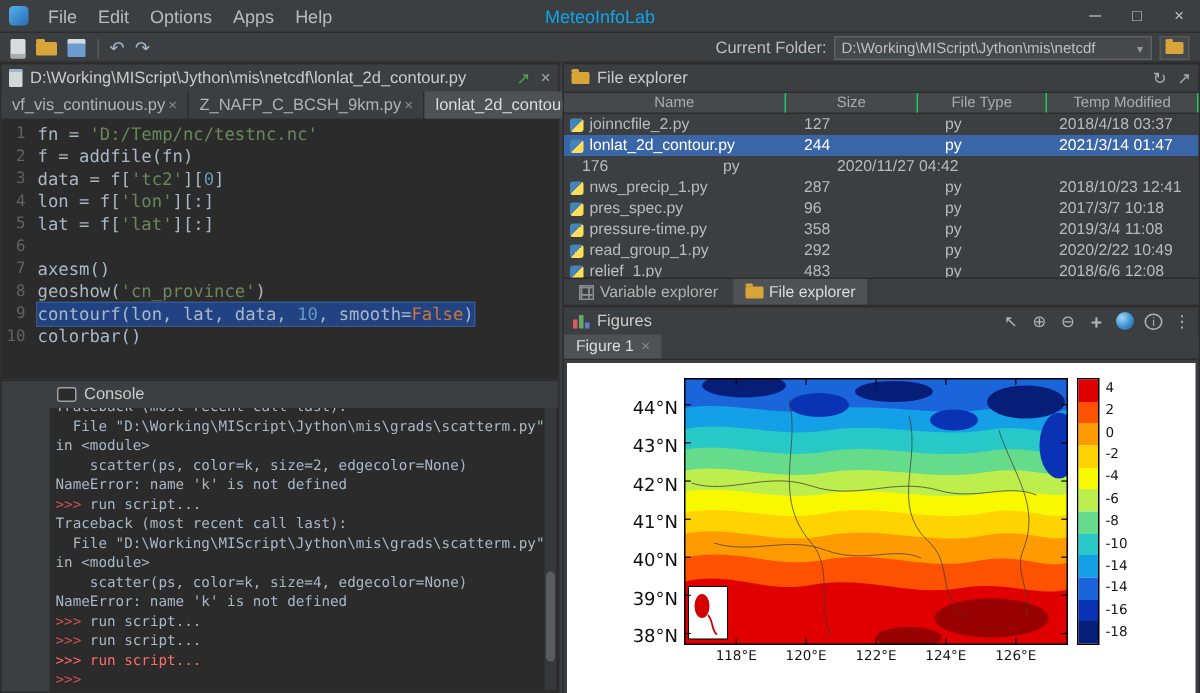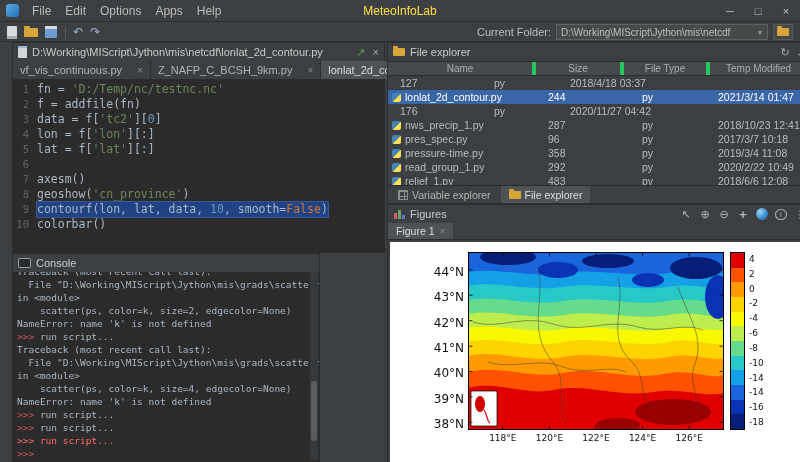--- a/index.html
+++ b/index.html
@@ -2,71 +2,71 @@
 <html><head>
 <meta charset="utf-8">
 <style>
   *{box-sizing:border-box;margin:0;padding:0;}
   html,body{width:800px;height:462px;}
   body{position:relative;background:#3c3f41;font-family:"Liberation Sans",sans-serif;font-size:11px;color:#bbbbbb;overflow:hidden;}
   
   #titlebar{position:absolute;left:0;top:0;width:800px;height:22px;display:flex;align-items:center;background:#3c3f41;border-bottom:1px solid #2e2e2e;}
   .app-icon{width:13px;height:13px;margin:0 6px;border-radius:3px;background:linear-gradient(135deg,#56b0ea,#2a6db4);flex:none;}
   .menu-item{padding:0 7px;font-size:12px;color:#bbb;}
-  #app-title{position:absolute;left:0;right:0;text-align:center;color:#fde047;font-size:12px;pointer-events:none;}
+  #app-title{position:absolute;left:0;right:0;text-align:center;color:#0ea5e9;font-size:12px;pointer-events:none;}
   #winbtns{margin-left:auto;display:flex;z-index:2;}
   .winbtn{width:28px;height:21px;display:flex;align-items:center;justify-content:center;color:#c2c2c2;font-size:11px;}
   
   #toolbar{position:absolute;left:0;top:23px;width:800px;height:19px;display:flex;align-items:center;background:#3c3f41;border-bottom:1px solid #2e2e2e;}
   .tb-icon{margin-left:7px;display:inline-flex;align-items:center;justify-content:center;color:#9fb6cf;font-size:12px;height:16px;}
   .tb-sep{width:1px;height:13px;background:#55595b;margin-left:8px;}
   .i-new{width:10px;height:13px;background:#d9dcde;border-radius:1px;box-shadow:inset 0 -3px 0 #a8adb0;}
   .i-open{width:14px;height:9px;background:#d8a539;border-radius:1px;position:relative;}
   .i-open::before{content:"";position:absolute;top:-2px;left:0;width:6px;height:2px;background:#d8a539;border-radius:1px 1px 0 0;}
   .i-save{width:12px;height:12px;background:#6e9bd0;border-radius:1px;box-shadow:inset 0 3px 0 #d9dcde;}
   #tb-right{margin-left:auto;display:flex;align-items:center;gap:5px;padding-right:7px;}
   #tb-right .lbl{color:#bdbdbd;font-size:11px;}
   .combo{width:212px;height:16px;background:#45494a;border:1px solid #5e6162;display:flex;align-items:center;color:#bfbfbf;font-size:10px;padding-left:4px;}
   .combo .caret{margin-left:auto;width:14px;text-align:center;color:#9a9a9a;font-size:8px;}
   .browse-btn{width:20px;height:16px;display:flex;align-items:center;justify-content:center;border:1px solid #55595b;background:#45494a;}
   .i-folder-sm{width:12px;height:8px;background:#d8a539;border-radius:1px;position:relative;flex:none;}
   .i-folder-sm::before{content:"";position:absolute;top:-2px;left:0;width:5px;height:2px;background:#d8a539;border-radius:1px 1px 0 0;}
   
-  .panel{position:absolute;background:#3c3f41;border:1px solid #2c2c2c;margin-left:12px;}
+  .panel{position:absolute;background:#3c3f41;border:1px solid #2c2c2c;}
   .panel-header{height:18px;display:flex;align-items:center;gap:5px;padding:0 5px;font-size:11px;color:#cacaca;}
   .hdr-right{margin-left:auto;display:flex;gap:7px;align-items:center;}
   .hdr-ic{font-size:11px;color:#a7acaf;}
   .hdr-ic.green{color:#4ea64e;}
   #editor-panel{left:0;top:42px;width:373px;height:211px;}
-  #console-panel{left:0;top:253px;width:308px;height:209px;}
+  #console-panel{left:0;top:253px;width:373px;height:209px;padding-left:32px;}
   #fx-panel{left:375px;top:42px;width:425px;height:162px;}
   #fig-panel{left:375px;top:204px;width:425px;height:328px;}
   .i-script{width:9px;height:12px;background:#d3d7d9;border-radius:1px;box-shadow:inset 0 2px 0 #9fb6cf;flex:none;}
   .i-term{width:13px;height:10px;border:1px solid #9aa0a3;border-radius:2px;background:#2b2b2b;flex:none;}
   .i-chart{width:12px;height:12px;flex:none;background-image:linear-gradient(#d95b5b 0 0),linear-gradient(#67a667 0 0),linear-gradient(#6677cc 0 0);background-size:3px 6px,3px 9px,3px 4px;background-position:1px 5px,5px 2px,9px 7px;background-repeat:no-repeat;}
   .i-grid{width:10px;height:10px;border:1px solid #8a8f92;background-image:linear-gradient(#8a8f92 1px,transparent 1px),linear-gradient(90deg,#8a8f92 1px,transparent 1px);background-size:5px 5px;flex:none;}
   
   #editor-tabs{height:19px;display:flex;background:#3c3f41;border-bottom:1px solid #2c2c2c;}
-  .etab{display:flex;align-items:center;gap:15px;padding:0 7px;font-size:11px;color:#b3b3b3;border-right:1px solid #2c2c2c;}
+  .etab{display:flex;align-items:center;gap:2px;padding:0 7px;font-size:11px;color:#b3b3b3;border-right:1px solid #2c2c2c;}
   .etab.active{background:#4e5254;color:#dcdcdc;}
   .etab-close{color:#8c8c8c;font-size:10px;}
   #code{height:calc(100% - 37px);background:#2b2b2b;font-family:"DejaVu Sans Mono",monospace;font-size:11.5px;line-height:15px;overflow:hidden;padding-top:2px;white-space:pre;}
   .code-line{display:flex;}
   .gut{width:24px;text-align:right;padding-right:8px;color:#606366;flex:none;font-size:10.5px;}
   .c-p{color:#a9b7c6;} .c-s{color:#6a8759;} .c-n{color:#6897bb;} .c-k{color:#cc7832;}
   .code-text.sel{background:#214283;outline:1px solid #37598f;}
   
   #console-body{height:calc(100% - 18px);background:#2b2b2b;font-family:"DejaVu Sans Mono",monospace;font-size:9.5px;line-height:13px;padding:1px 4px;display:flex;flex-direction:column;justify-content:flex-end;overflow:hidden;white-space:pre;color:#a9b7c6;}
   .prompt{color:#d25252;}
   .errline{color:#ff6b68;}
   #console-scroll{position:absolute;right:1px;top:18px;bottom:1px;width:8px;background:#36393b;}
   #console-scroll .thumb{position:absolute;top:58%;height:32%;left:1px;right:1px;background:#595d5f;border-radius:4px;}
   
   #fx-colhead{display:flex;height:15px;background:#45494b;border-top:1px solid #2c2c2c;border-bottom:1px solid #2c2c2c;font-size:10px;color:#a8adb0;}
-  .fx-col{display:flex;align-items:center;justify-content:center;border-right:4px solid #22c55e;}
+  .fx-col{display:flex;align-items:center;justify-content:center;border-right:1px solid #22c55e;}
   .w-name{width:148px;} .w-size{width:88px;} .w-type{width:86px;} .w-date{flex:1;}
   #fx-rows{height:calc(100% - 51px);overflow:hidden;background:#3c3f41;}
   .fx-row{display:flex;height:14px;align-items:center;font-size:10.5px;color:#b8bcbe;}
   .fx-row.selected{background:#3a66a8;color:#fff;}
   .fc-name{width:148px;display:flex;gap:4px;padding-left:4px;align-items:center;overflow:hidden;}
   .fc-size{width:88px;padding-left:12px;}
   .fc-type{width:86px;padding-left:18px;}
   .fc-date{flex:1;padding-left:8px;}
   .py-icon{width:9px;height:9px;border-radius:2px;background:linear-gradient(135deg,#4584b6 50%,#ffde57 50%);flex:none;}
   #fx-tabs{height:18px;display:flex;align-items:center;background:#3c3f41;border-top:1px solid #2c2c2c;padding-left:2px;gap:2px;}
@@ -175,20 +175,24 @@
       </span>
   </div>
   <div id="fx-colhead">
       <div class="fx-col w-name">Name</div>
       <div class="fx-col w-size">Size</div>
       <div class="fx-col w-type">File Type</div>
       <div class="fx-col w-date">Temp Modified</div>
     </div>
   <div id="fx-rows">
       <div class="fx-row">
+        <div class="fc-name">
+          <span class="py-icon"></span>
+          <span>joinncfile_2.py</span>
+        </div>
         <div class="fc-size">127</div>
         <div class="fc-type">py</div>
         <div class="fc-date">2018/4/18 03:37</div>
       </div>
       <div class="fx-row selected">
         <div class="fc-name">
           <span class="py-icon"></span>
           <span>lonlat_2d_contour.py</span>
         </div>
         <div class="fc-size">244</div>

